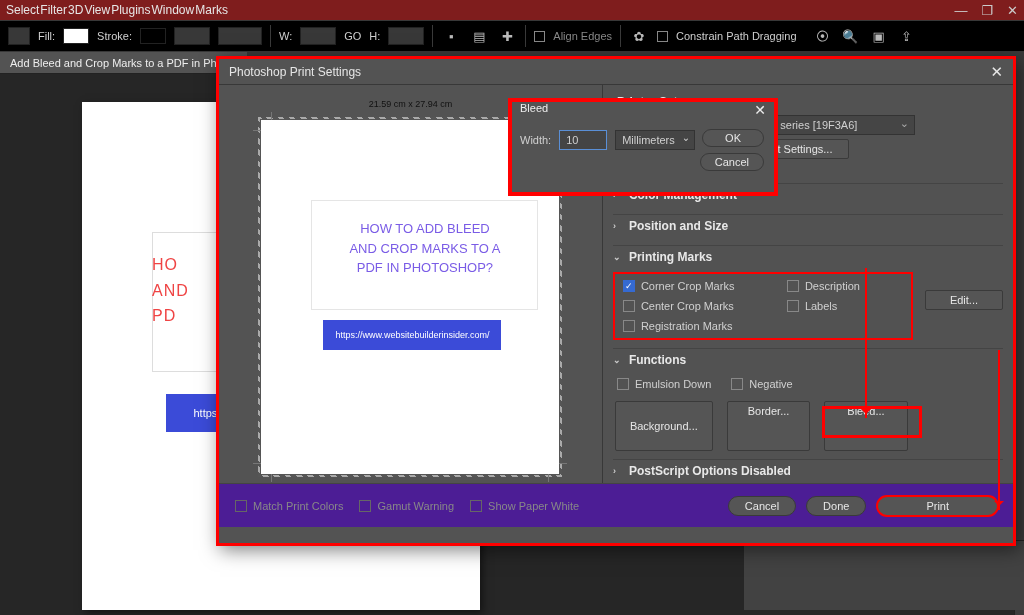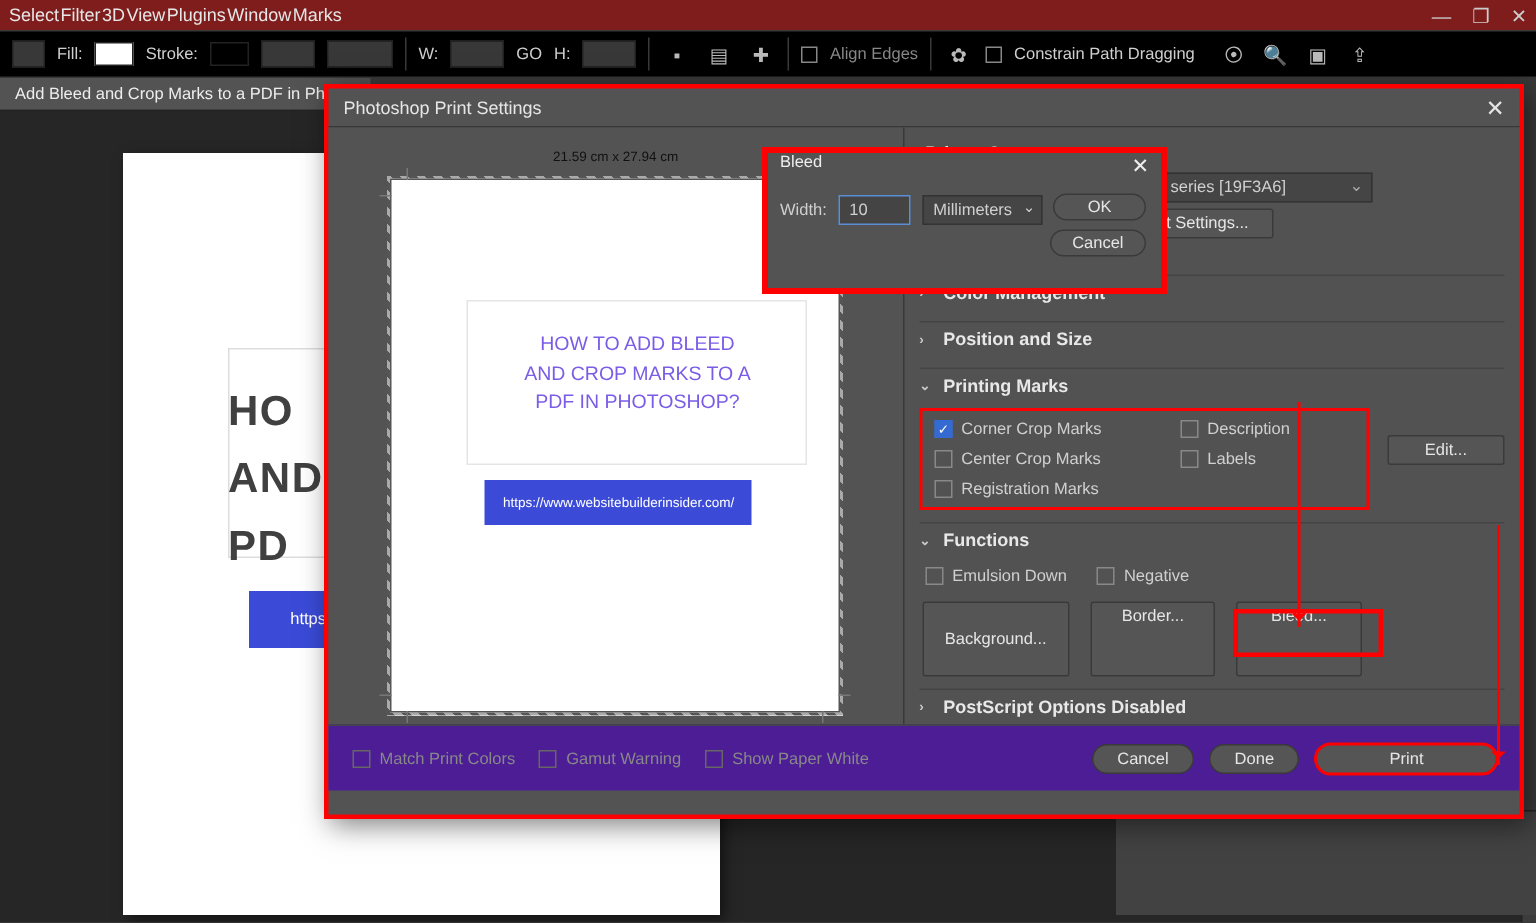--- a/index.html
+++ b/index.html
@@ -136,21 +136,21 @@
 
 <div class="tabbar">
   <div class="doctab">Add Bleed and Crop Marks to a PDF in Photos</div>
 </div>
 
 <div class="canvas-area">
   <div class="canvas-doc">
     <div class="inner-box">
       <div style="visibility:hidden">HOW TO ADD BLEED</div>
     </div>
-    <div style="position:absolute;left:70px;top:150px;color:#404040;font-size:28px;font-weight:700;letter-spacing:1px;line-height:1.6">
+    <div style="position:absolute;left:70px;top:150px;color:#ef4444;font-size:16px;font-weight:400;letter-spacing:1px;line-height:1.6">
       <span>HO</span><br>
       <span>AND</span><br>
       <span>PD</span>
     </div>
     <div class="url-box" style="left:84px;top:292px;width:88px">https://</div>
   </div>
 </div>
 
 <div class="rtpanel"></div>
 <div class="rtpanel2"></div>

